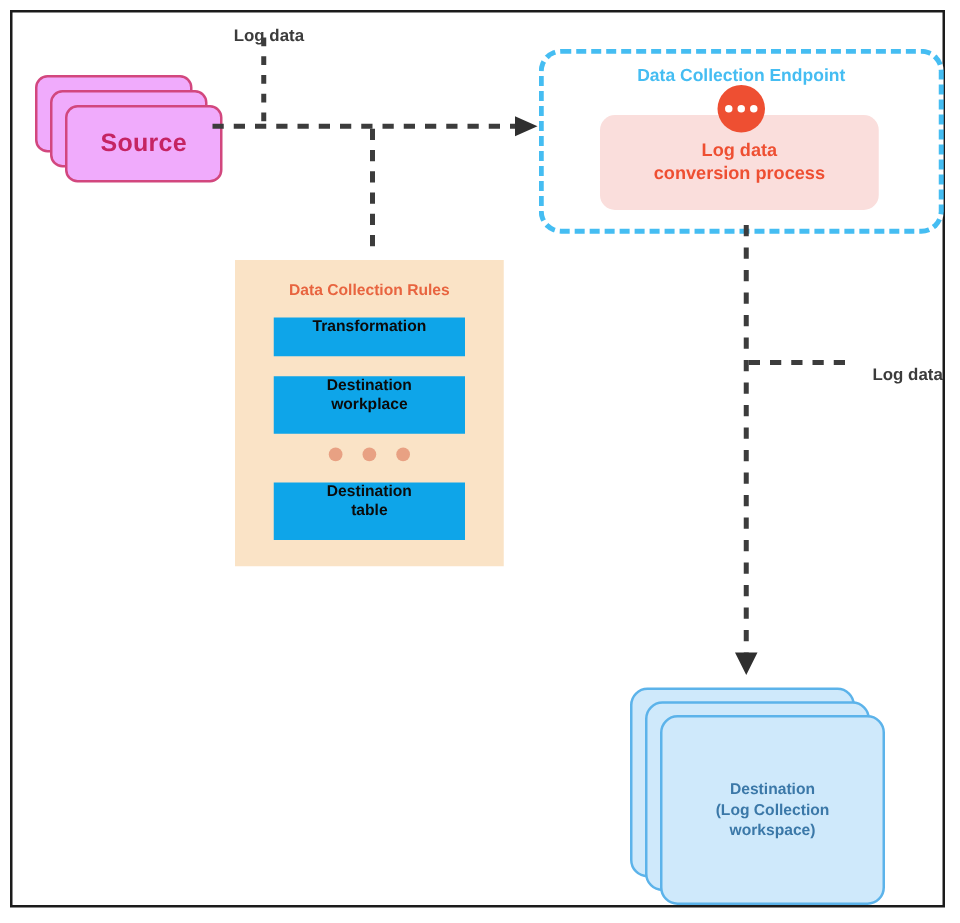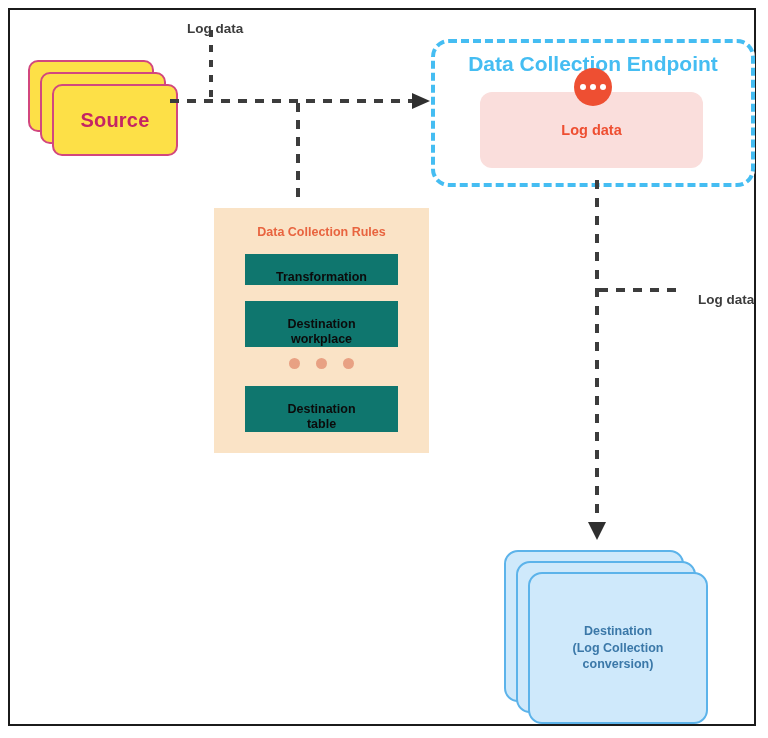--- a/index.html
+++ b/index.html
@@ -27,23 +27,23 @@
     height: 718px;
     border: 2px solid #1b1b1b;
     background: #ffffff;
     box-sizing: border-box;
   }
 
   
   .src-card {
     position: absolute;
     width: 126px;
-    height: 72px;
+    height: 62px;
     border-radius: 10px;
-    background: #fde047;
+    background: #f0abfc;
     border: 2px solid #d2477e;
     box-sizing: border-box;
   }
   #src-back  { left: 18px;  top: 50px; }
   #src-mid   { left: 30px;  top: 62px; }
   #src-front { left: 42px;  top: 74px;
                display: flex; align-items: center; justify-content: center; }
   #src-front .src-label {
     font-size: 20px;
     font-weight: bold;
@@ -61,21 +61,21 @@
     border: 4px dashed #45bdf2;
     border-radius: 18px;
     box-sizing: border-box;
     background: #ffffff;
   }
   #dce-title {
     position: absolute;
     left: 0; right: 0;
     top: 9px;
     text-align: center;
-    font-size: 21px;
+    font-size: 14px;
     font-weight: bold;
     color: #45bdf2;
   }
   #dce-inner {
     position: absolute;
     left: 45px;
     top: 49px;
     width: 223px;
     height: 76px;
     background: #fadedc;
@@ -110,46 +110,46 @@
     display: block;
     width: 6px;
     height: 6px;
     border-radius: 50%;
     background: #ffffff;
   }
 
   
   #dcr {
     position: absolute;
-    left: 204px;
+    left: 178px;
     top: 198px;
     width: 215px;
     height: 245px;
     background: #fae3c6;
     box-sizing: border-box;
   }
   #dcr-title {
     position: absolute;
     left: 0; right: 0;
     top: 17px;
     text-align: center;
     font-size: 12.5px;
     font-weight: bold;
     color: #e8643f;
   }
   .dcr-bar {
     position: absolute;
     left: 31px;
     width: 153px;
-    background: #0f766e;
+    background: #0ea5e9;
     box-sizing: border-box;
     display: flex;
     flex-direction: column;
     align-items: center;
-    justify-content: flex-end;
+    justify-content: flex-start;
     line-height: 1.2;
   }
   .dcr-bar span {
     font-size: 12.5px;
     font-weight: bold;
     color: #0b0b0b;
     text-align: center;
   }
   #dcr-bar-1 { top: 46px;  height: 31px; }
   #dcr-bar-2 { top: 93px;  height: 46px; }
@@ -219,20 +219,21 @@
     <div class="src-card" id="src-back"></div>
     <div class="src-card" id="src-mid"></div>
     <div class="src-card" id="src-front">
       <span class="src-label">Source</span>
     </div>
 
     <div id="dce">
       <div id="dce-title">Data Collection Endpoint</div>
       <div id="dce-inner">
         <span class="proc-line">Log data</span>
+        <span class="proc-line">conversion process</span>
       </div>
     </div>
     <div id="dce-dots">
       <i></i>
       <i></i>
       <i></i>
     </div>
 
     <div id="dcr">
       <div id="dcr-title">Data Collection Rules</div>
@@ -256,21 +257,21 @@
         <span>Destination</span>
         <span>table</span>
       </div>
     </div>
 
     <div class="dst-card" id="dst-back"></div>
     <div class="dst-card" id="dst-mid"></div>
     <div class="dst-card" id="dst-front">
       <span class="dst-line">Destination</span>
       <span class="dst-line">(Log Collection</span>
-      <span class="dst-line">conversion)</span>
+      <span class="dst-line">workspace)</span>
     </div>
 
     <div class="lbl" id="lbl-log-top">Log data</div>
     <div class="lbl" id="lbl-log-right">Log data</div>
 
   </div>
 
   <svg id="wires" viewBox="0 0 768 738">
 
     <line x1="170" y1="101" x2="412" y2="101" stroke="#3c3c3c" stroke-width="4" stroke-dasharray="9,8"></line>

